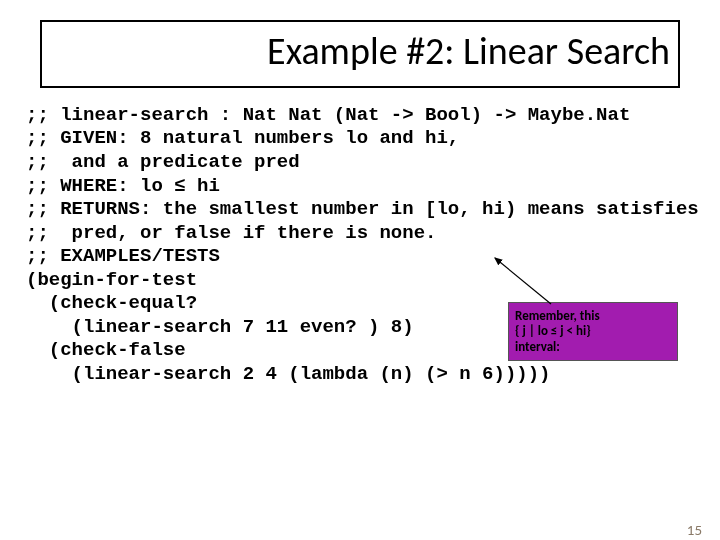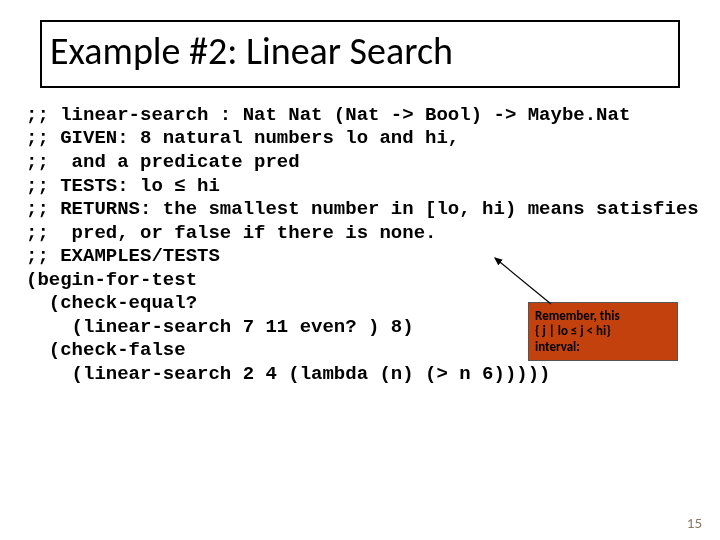--- a/index.html
+++ b/index.html
@@ -14,21 +14,21 @@
     overflow: hidden;
   }
   .slide {
     width: 720px;
     height: 540px;
     position: relative;
     padding: 16px 24px 0 24px;
   }
   .title-box {
     border: 2px solid #000;
-    text-align: left;
+    text-align: right;
     padding: 10px 8px 14px 8px;
     margin: 4px 16px 16px 16px;
   }
   .title-text {
     font-size: 38px;
     font-weight: 400;
     color: #000;
     line-height: 1.05;
   }
   .code-block {
@@ -37,34 +37,34 @@
     line-height: 1.24;
     font-weight: bold;
     color: #000;
     white-space: pre;
     margin: 0 2px;
   }
   .callout {
     position: absolute;
     right: 42px;
     top: 302px;
-    width: 150px;
-    background: #c2410c;
+    width: 170px;
+    background: #a21caf;
     border: 1px solid #555;
     padding: 5px 6px 6px 6px;
     font-family: Calibri, Arial, sans-serif;
     font-size: 13px;
     font-weight: bold;
     line-height: 1.18;
     color: #000;
   }
   .page-num {
     position: absolute;
     right: 18px;
-    bottom: 8px;
+    bottom: 1px;
     font-size: 15px;
     color: #8a7a68;
     font-family: Calibri, Arial, sans-serif;
   }
   .arrow-svg {
     position: absolute;
     left: 0;
     top: 0;
     width: 720px;
     height: 540px;
@@ -76,21 +76,21 @@
 
 <div class="slide">
 
   <div class="title-box">
     <div class="title-text">Example #2: Linear Search</div>
   </div>
 
   <div class="code-block"><span>;; linear-search : Nat Nat (Nat -&gt; Bool) -&gt; Maybe.Nat</span>
 <span>;; GIVEN: 8 natural numbers lo and hi,</span>
 <span>;;  and a predicate pred</span>
-<span>;; TESTS: lo ≤ hi</span>
+<span>;; WHERE: lo ≤ hi</span>
 <span>;; RETURNS: the smallest number in [lo, hi) means satisfies</span>
 <span>;;  pred, or false if there is none.</span>
 <span>;; EXAMPLES/TESTS</span>
 <span>(begin-for-test</span>
 <span>  (check-equal?</span>
 <span>    (linear-search 7 11 even? ) 8)</span>
 <span>  (check-false</span>
 <span>    (linear-search 2 4 (lambda (n) (&gt; n 6)))))</span></div>
 
   <div class="callout">

